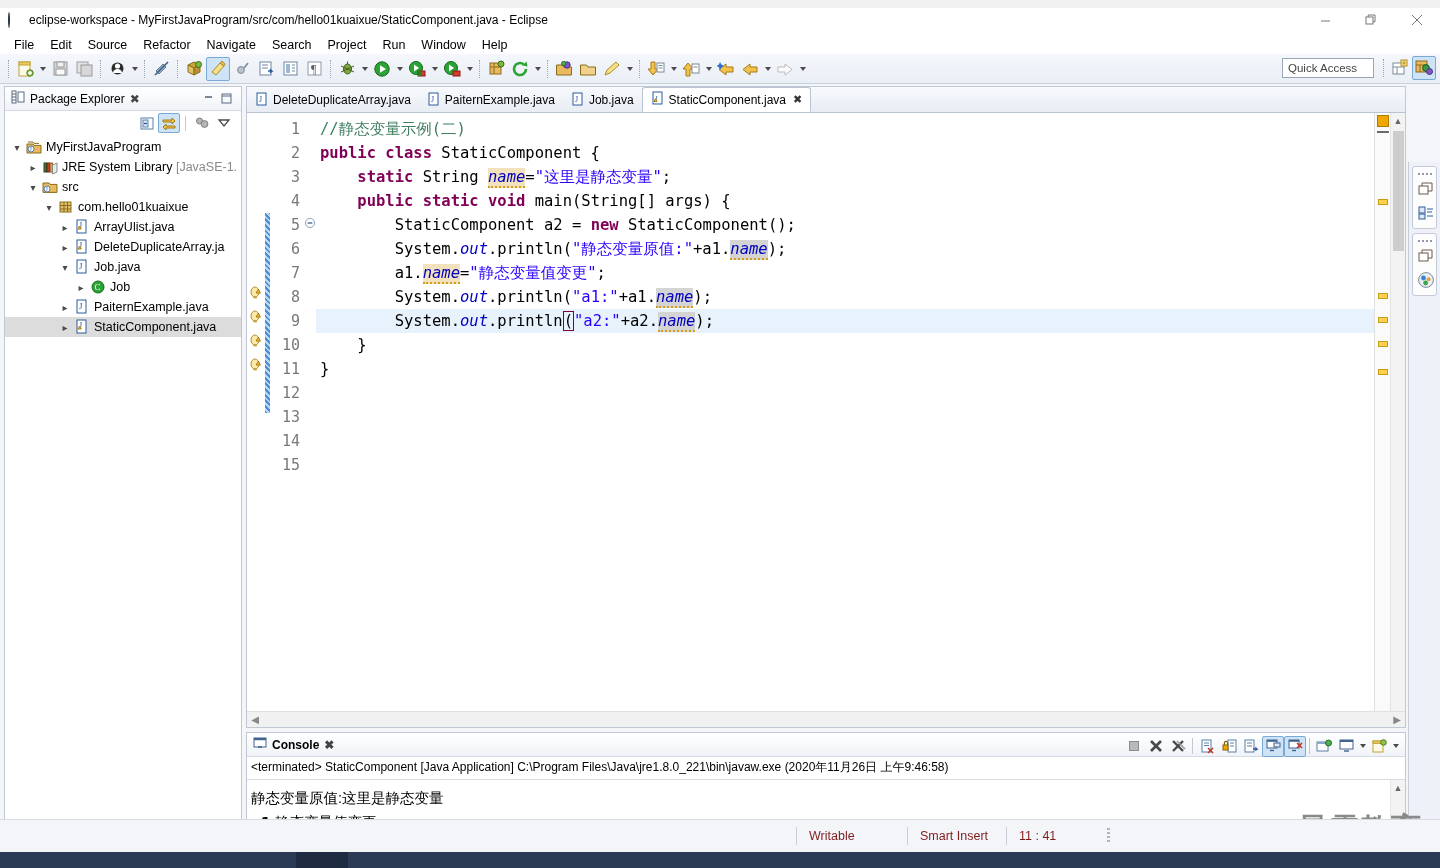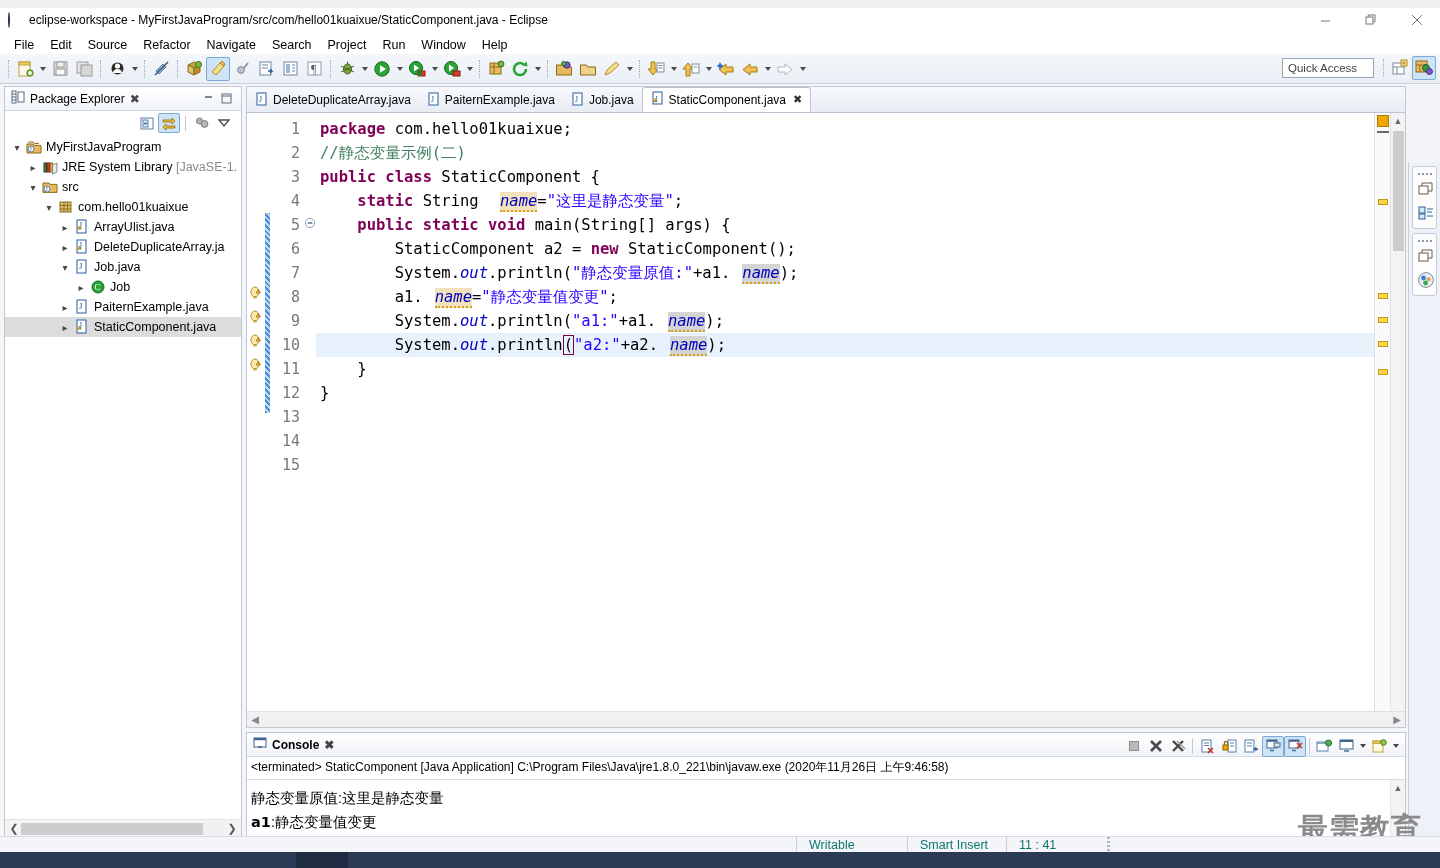--- a/index.html
+++ b/index.html
@@ -151,21 +151,21 @@
     line-height: 24px; padding-top: 4px; background: #fff;
   }
   .cline { height: 24px; white-space: pre; padding-left: 4px; }
   .cline.current { background: #e8f2fc; }
   .kw  { color: #7f0055; font-weight: bold; }
   .str { color: #2a00ff; }
   .cmt { color: #3f7f5f; }
   .fld { color: #0000c0; font-style: italic; }
   .fldhl { background: #f2e1bd; color:#0000c0; font-style: italic; }
   .fldgray { background: #d4d4d4; color:#0000c0; font-style: italic; }
-  .sqwig { border-bottom: 2px dotted #d4a017; margin-left: 12px; }
+  .sqwig { border-bottom: 2px dotted #d4a017; }
   .brmatch { border: 1px solid #78003c; }
   .plain { color: #000; }
   .ovr-ruler {
     width: 16px; background: #fafafa; border-left: 1px solid #e0e0e0; position: relative;
   }
   .ovr-mark { position: absolute; left: 3px; width: 10px; height: 6px; background: #ffd24a; border: 1px solid #c79a14; }
   .ovr-top { position:absolute; left:2px; top:2px; width:12px; height:12px; background:#f0a800; border:1px solid #b07c00; }
   .v-scroll { width: 15px; background: #f3f3f3; position: relative; border-left:1px solid #e3e3e3;}
   .v-scroll .vthumb { position:absolute; left:2px; top:18px; width:11px; height:120px; background:#cdcdcd; }
   .v-arrow { height:15px; display:flex; align-items:center; justify-content:center; color:#666; font-size:9px; }
@@ -203,23 +203,23 @@
 
   
   .rightbar { position: absolute; right: 0; top: 78px; width: 32px; height: 752px; background:#eef1f7; border-left:1px solid #c6cdd9; }
   .fv-group { margin: 4px 3px; background:#fdfdfe; border:1px solid #c3cbd9; border-radius:3px; padding: 3px 0; }
   .fv-grip { height: 7px; display:flex; align-items:center; justify-content:center; gap:2px; }
   .fv-grip i { width:2px; height:2px; background:#8f98a8; display:block; }
   .fv-btn { width:26px; height:24px; display:flex; align-items:center; justify-content:center; }
 
   
   .statusbar {
-    position: absolute; left: 0; bottom: 24px; width: 1440px; height: 16px;
+    position: absolute; left: 0; bottom: 24px; width: 1440px; height: 33px;
     background: #f3f5f9; border-top: 1px solid #d7dce4;
-    display: flex; align-items: center; font-size: 12.5px; color: #0f766e;
+    display: flex; align-items: center; font-size: 12.5px; color: #7f1d1d;
   }
   .sb-cell { padding: 0 12px; height: 18px; display: flex; align-items: center; }
   .sb-div { width: 1px; height: 18px; background: #c8ced8; }
   .sb-dots { width:3px; height:16px; margin-left:18px;
              background: repeating-linear-gradient(180deg,#b0b6c0 0 2px,transparent 2px 4px); }
   .watermark {
     position: absolute; right: 18px; bottom: 26px;
     font-size: 30px; font-weight: bold; color: #8a8a8a;
     letter-spacing: 1px; font-family: "DejaVu Sans", sans-serif;
   }
@@ -816,21 +816,20 @@
         <div style="width:12px;position:relative;">
           <div style="position:absolute;top:104px;left:0;">
             <svg width="12" height="12" viewBox="0 0 12 12">
                 <circle cx="6" cy="6" r="4.6" fill="#fff" stroke="#8aa3bd"></circle>
                 <line x1="3.6" y1="6" x2="8.4" y2="6" stroke="#41648c" stroke-width="1.3"></line>
               </svg>
           </div>
         </div>
 
         <div class="code-area">
-          <div class="cline"><span class="kw">package</span><span class="plain"> com.hello01kuaixue;</span></div>
           <div class="cline"><span class="cmt">//静态变量示例(二)</span></div>
           <div class="cline"><span class="kw">public class</span><span class="plain"> StaticComponent {</span></div>
           <div class="cline"><span class="plain">    </span><span class="kw">static</span><span class="plain"> String </span><span class="fldhl sqwig">name</span><span class="plain">=</span><span class="str">"这里是静态变量"</span><span class="plain">;</span></div>
           <div class="cline"><span class="plain">    </span><span class="kw">public static void</span><span class="plain"> main(String[] args) {</span></div>
           <div class="cline"><span class="plain">        StaticComponent a2 = </span><span class="kw">new</span><span class="plain"> StaticComponent();</span></div>
           <div class="cline"><span class="plain">        System.</span><span class="fld">out</span><span class="plain">.println(</span><span class="str">"静态变量原值:"</span><span class="plain">+a1.</span><span class="fldgray sqwig">name</span><span class="plain">);</span></div>
           <div class="cline"><span class="plain">        a1.</span><span class="fldhl sqwig">name</span><span class="plain">=</span><span class="str">"静态变量值变更"</span><span class="plain">;</span></div>
           <div class="cline"><span class="plain">        System.</span><span class="fld">out</span><span class="plain">.println(</span><span class="str">"a1:"</span><span class="plain">+a1.</span><span class="fldgray sqwig">name</span><span class="plain">);</span></div>
           <div class="cline current"><span class="plain">        System.</span><span class="fld">out</span><span class="plain">.println</span><span class="brmatch">(</span><span class="str">"a2:"</span><span class="plain">+a2.</span><span class="fldgray sqwig">name</span><span class="plain">);</span></div>
           <div class="cline"><span class="plain">    }</span></div>

